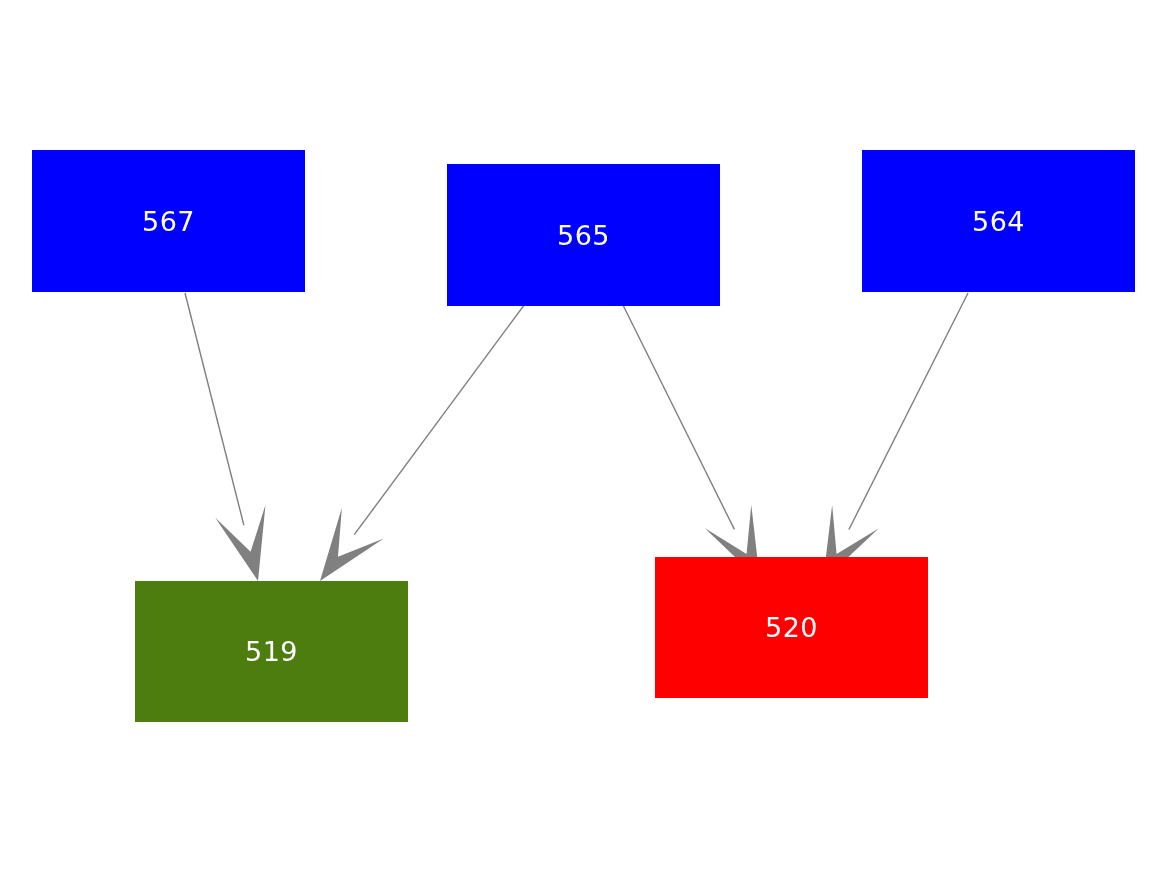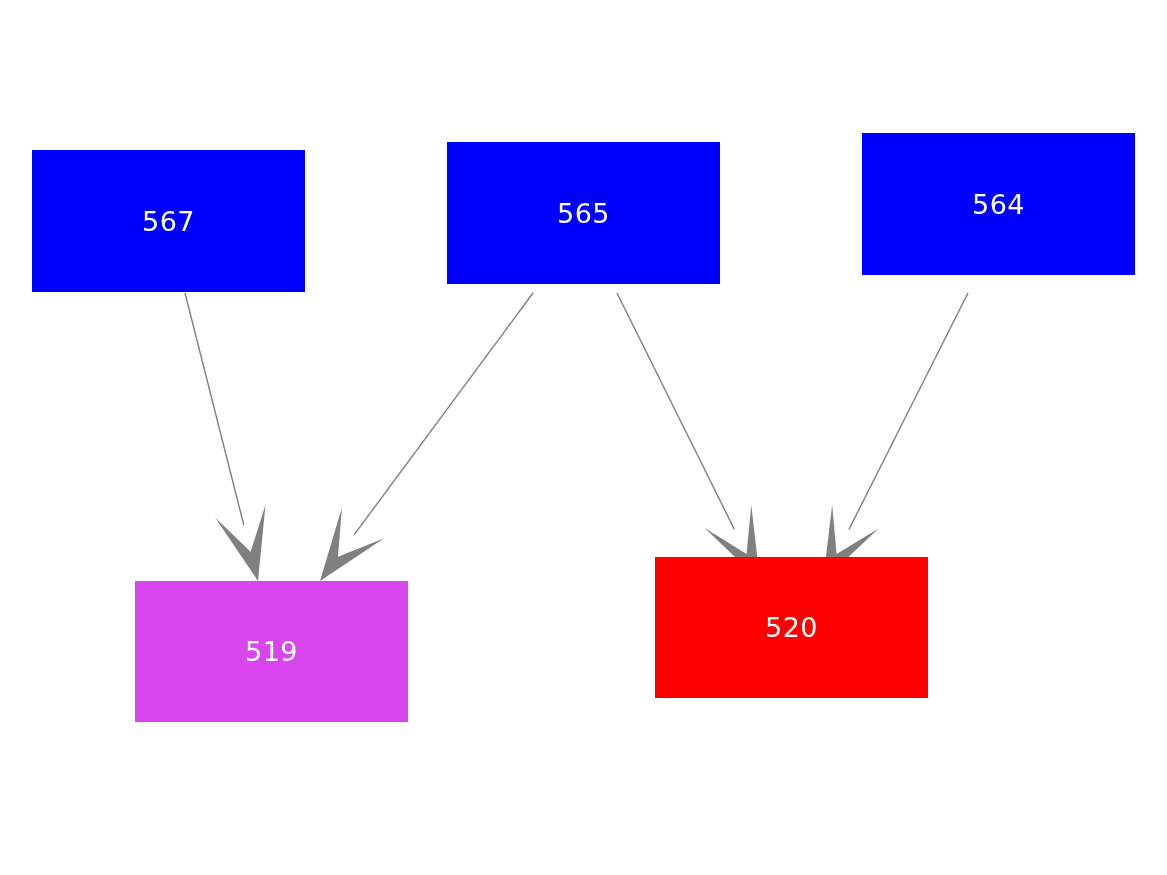--- a/index.html
+++ b/index.html
@@ -59,26 +59,26 @@
       </g>
       <g>
         <line x1="968" y1="293" x2="848.9023133108728" y2="529.5526466653008" stroke="#7f7f7f" stroke-width="1.4"></line>
         <path d="M 823.00 581.00 L 832.16 505.00 L 836.60 553.99 L 878.60 528.38 Z" fill="#808080"></path>
       </g>
     </svg>
   <div id="node-layer">
       <div class="node" style="left: 32px; top: 150px; width: 273px; height: 142px; background: rgb(0, 0, 255);">
         <span class="node-label" style="color: rgb(255, 255, 255);">567</span>
       </div>
-      <div class="node" style="left: 447px; top: 142px; width: 273px; height: 142px; background: rgb(0, 0, 255);">
+      <div class="node" style="left: 447px; top: 164px; width: 273px; height: 142px; background: rgb(0, 0, 255);">
         <span class="node-label" style="color: rgb(255, 255, 255);">565</span>
       </div>
-      <div class="node" style="left: 862px; top: 133px; width: 273px; height: 142px; background: rgb(0, 0, 255);">
+      <div class="node" style="left: 862px; top: 150px; width: 273px; height: 142px; background: rgb(0, 0, 255);">
         <span class="node-label" style="color: rgb(255, 255, 255);">564</span>
       </div>
-      <div class="node" style="left: 135px; top: 581px; width: 273px; height: 141px; background: #d946ef;">
+      <div class="node" style="left: 135px; top: 581px; width: 273px; height: 141px; background: #4d7c0f;">
         <span class="node-label" style="color: rgb(255, 255, 255);">519</span>
       </div>
       <div class="node" style="left: 655px; top: 557px; width: 273px; height: 141px; background: rgb(255, 0, 0);">
         <span class="node-label" style="color: rgb(255, 255, 255);">520</span>
       </div>
     </div>
 </div>
 
 </body></html>

